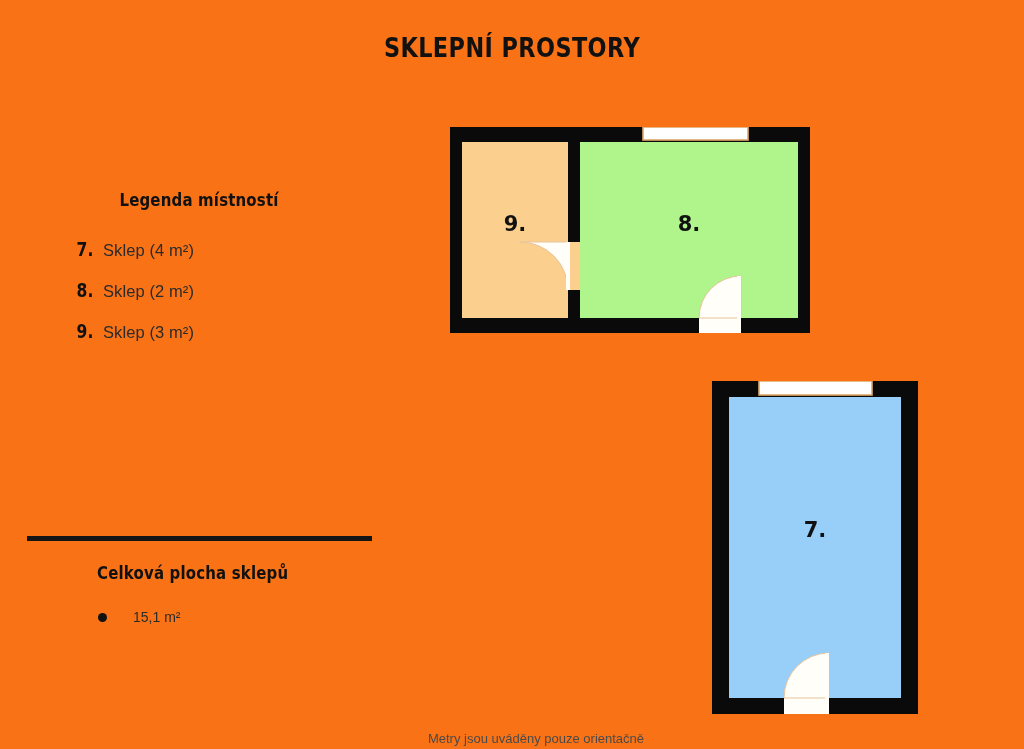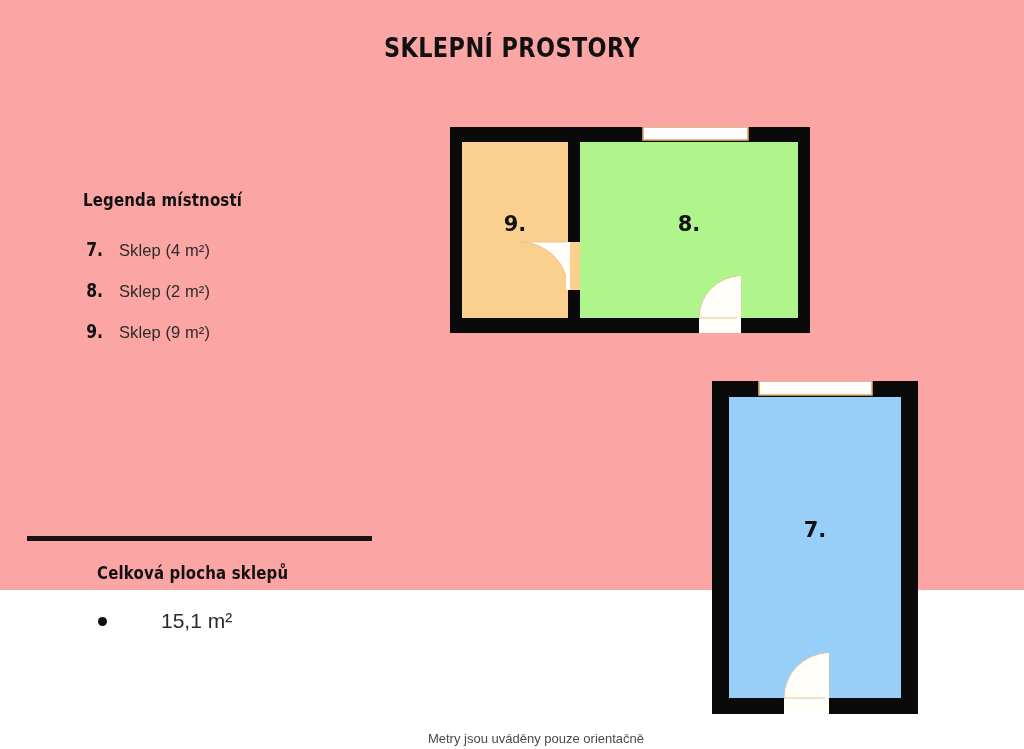--- a/index.html
+++ b/index.html
@@ -10,22 +10,22 @@
     width: 1024px;
     height: 749px;
     background: #ffffff;
     font-family: "Liberation Sans", sans-serif;
     overflow: hidden;
     position: relative;
   }
   #page {
     position: relative;
     width: 1024px;
-    height: 590px;
-    background: #fca5a5;
+    height: 749px;
+    background: #f97316;
   }
 
   
   .title {
     position: absolute;
     left: 0;
     top: 33px;
     width: 1024px;
     text-align: center;
     font-family: "DejaVu Sans", sans-serif;
@@ -33,23 +33,24 @@
     font-size: 26px;
     letter-spacing: 0.5px;
     color: #111111;
     transform: scaleX(0.86);
     transform-origin: center top;
   }
 
   
   .legend {
     position: absolute;
-    left: 83px;
+    left: 67px;
     top: 190px;
     width: 300px;
+    text-align: center;
   }
   .legend-heading {
     font-family: "DejaVu Sans", sans-serif;
     font-weight: bold;
     font-size: 17px;
     color: #111111;
     transform: scaleX(0.88);
     transform-origin: left top;
     margin: 0 0 28px 0;
     letter-spacing: 0.2px;
@@ -109,23 +110,22 @@
     width: 9px;
     height: 9px;
     border-radius: 50%;
     background: #111111;
     flex: 0 0 9px;
     margin-left: 1px;
     margin-right: 26px;
   }
   .totals-value {
     font-family: "Liberation Sans", sans-serif;
-    font-size: 21px;
+    font-size: 14px;
     color: #2b2b2b;
-    margin-left: 28px;
   }
 
   
   .footnote {
     position: absolute;
     left: 0;
     top: 731px;
     width: 1024px;
     text-align: center;
     font-family: Liberation Sans, sans-serif;
@@ -161,21 +161,21 @@
       <span class="legend-label">Sklep (4 m²)</span>
     </div>
 
     <div class="legend-row">
       <span class="legend-num">8.</span>
       <span class="legend-label">Sklep (2 m²)</span>
     </div>
 
     <div class="legend-row">
       <span class="legend-num">9.</span>
-      <span class="legend-label">Sklep (9 m²)</span>
+      <span class="legend-label">Sklep (3 m²)</span>
     </div>
   </div>
 
   <div class="divider"></div>
 
   <div class="totals">
     <div class="totals-heading">Celková plocha sklepů</div>
     <div class="totals-row">
       <span class="bullet"></span>
       <span class="totals-value">15,1 m²</span>

